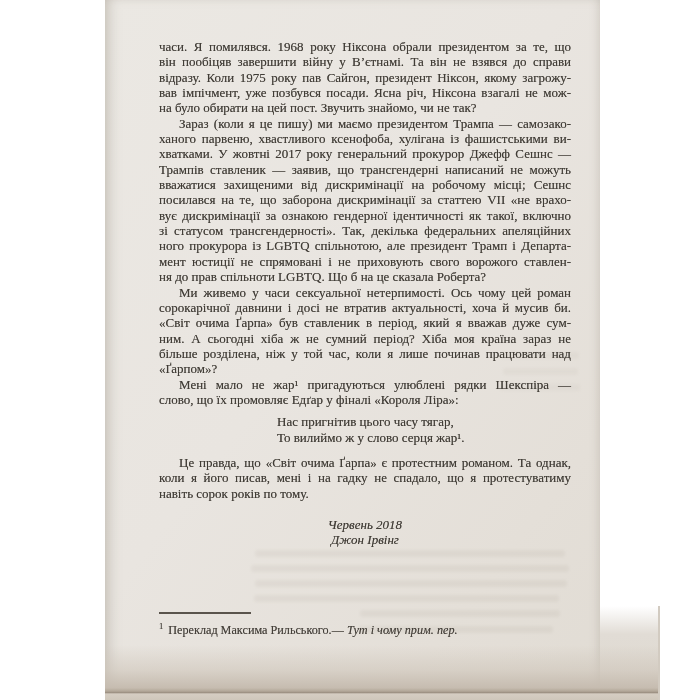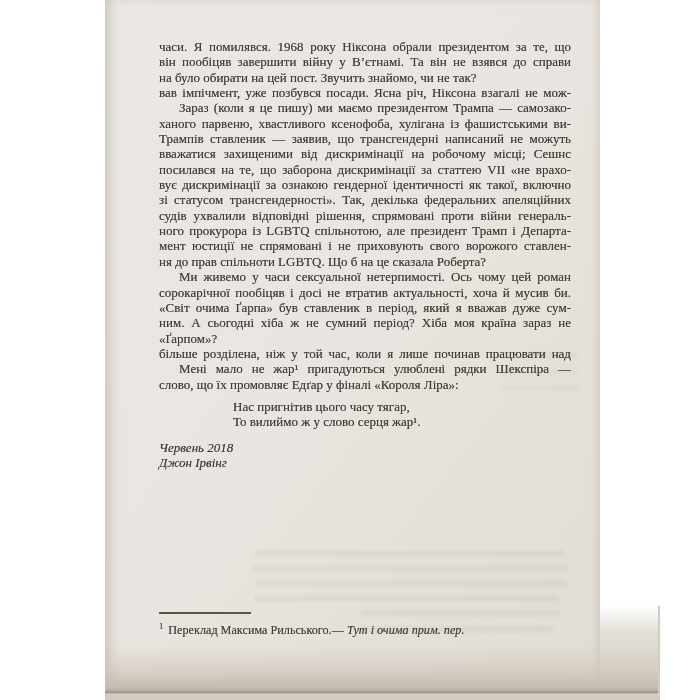--- a/index.html
+++ b/index.html
@@ -45,22 +45,22 @@
 
   
   .text{
     position:absolute;left:54px;top:39px;width:412px;
     font-size:13px;line-height:15.35px;color:#403c36;
     text-shadow:0 0 .5px rgba(64,60,54,.6);
   }
   .line{white-space:nowrap;}
   .just{text-align:justify;text-align-last:justify;text-justify:inter-word;}
   .indent{padding-left:20px;}
-  .verse{margin:7px 0 10px 74px;}
-  .signature{margin-top:9px;text-align:left;font-style:italic;}
+  .verse{margin:7px 0 10px 118px;}
+  .signature{margin-top:16px;text-align:center;font-style:italic;}
 
   .footnote{
     position:absolute;left:54px;top:612px;width:412px;
     font-size:12.2px;line-height:15px;color:#443f39;
     text-shadow:0 0 .5px rgba(64,60,54,.55);
   }
   .fn-rule{width:92px;border-top:2px solid #5a544c;margin-bottom:5px;}
   .fn-line sup{font-size:8.5px;vertical-align:super;margin-right:5px;}
   .fn-line i{font-style:italic;}
 </style>
@@ -80,60 +80,66 @@
     <div class="verso" style="top:580px;left:150px;width:312px"></div>
     <div class="verso" style="top:595px;left:149px;width:305px"></div>
     <div class="verso" style="top:610px;left:255px;width:200px"></div>
     <div class="verso" style="top:626px;left:253px;width:195px"></div>
 
     <div class="text">
       <div>
           <div class="para">
             <div class="line just">часи. Я помилявся. 1968 року Ніксона обрали президентом за те, що</div>
             <div class="line just">він пообіцяв завершити війну у В’єтнамі. Та він не взявся до справи</div>
+            <div class="line just">відразу. Коли 1975 року пав Сайгон, президент Ніксон, якому загрожу-</div>
+            <div class="line just">вав імпічмент, уже позбувся посади. Ясна річ, Ніксона взагалі не мож-</div>
             <div class="line">на було обирати на цей пост. Звучить знайомо, чи не так?</div>
-            <div class="line just">вав імпічмент, уже позбувся посади. Ясна річ, Ніксона взагалі не мож-</div>
           </div>
           <div class="para">
             <div class="line just indent">Зараз (коли я це пишу) ми маємо президентом Трампа — самозако-</div>
             <div class="line just">ханого парвеню, хвастливого ксенофоба, хулігана із фашистськими ви-</div>
+            <div class="line just">хватками. У жовтні 2017 року генеральний прокурор Джефф Сешнс —</div>
             <div class="line just">Трампів ставленик — заявив, що трансгендерні написаний не можуть</div>
             <div class="line just">вважатися захищеними від дискримінації на робочому місці; Сешнс</div>
             <div class="line just">посилався на те, що заборона дискримінації за статтею VII «не врахо-</div>
             <div class="line just">вує дискримінації за ознакою гендерної ідентичності як такої, включно</div>
             <div class="line just">зі статусом трансгендерності». Так, декілька федеральних апеляційних</div>
-            <div class="line just">судів ухвалили відповідні рішення, спрямовані проти війни генераль-</div>
             <div class="line just">ного прокурора із LGBTQ спільнотою, але президент Трамп і Департа-</div>
             <div class="line just">мент юстиції не спрямовані і не приховують свого ворожого ставлен-</div>
             <div class="line">ня до прав спільноти LGBTQ. Що б на це сказала Роберта?</div>
           </div>
           <div class="para">
             <div class="line just indent">Ми живемо у часи сексуальної нетерпимості. Ось чому цей роман</div>
-            <div class="line just">сорокарічної пообіцяв і досі не втратив актуальності, хоча й мусив би.</div>
+            <div class="line just">сорокарічної давнини і досі не втратив актуальності, хоча й мусив би.</div>
             <div class="line just">«Світ очима Ґарпа» був ставленик в період, який я вважав дуже сум-</div>
             <div class="line just">ним. А сьогодні хіба ж не сумний період? Хіба моя країна зараз не</div>
+            <div class="line just">більше розділена, ніж у той час, коли я лише починав працювати над</div>
             <div class="line">«Ґарпом»?</div>
-            <div class="line just">більше розділена, ніж у той час, коли я лише починав працювати над</div>
           </div>
           <div class="para">
             <div class="line just indent">Мені мало не жар¹ пригадуються улюблені рядки Шекспіра —</div>
             <div class="line">слово, що їх промовляє Едґар у фіналі «Короля Ліра»:</div>
           </div>
           <div class="verse">
             <div class="line">Нас пригнітив цього часу тягар,</div>
             <div class="line">То вилиймо ж у слово серця жар¹.</div>
+          </div>
+          <div class="para">
+            <div class="line just indent">Це правда, що «Світ очима Ґарпа» є протестним романом. Та однак,</div>
+            <div class="line just">коли я його писав, мені і на гадку не спадало, що я протестуватиму</div>
+            <div class="line">навіть сорок років по тому.</div>
           </div>
         </div>
 
       <div class="signature">
         <div class="line">Червень 2018</div>
         <div class="line">Джон Ірвінг</div>
       </div>
     </div>
 
     <div class="footnote">
       <div class="fn-rule"></div>
-      <div class="fn-line"><sup>1</sup><span>Переклад Максима Рильського.— </span><i>Тут і очима прим. пер.</i></div>
+      <div class="fn-line"><sup>1</sup><span>Переклад Максима Рильського.— </span><i>Тут і чому прим. пер.</i></div>
     </div>
   </div>
 
   <div class="bottom-edge"></div>
 </div>
 
 </body></html>

